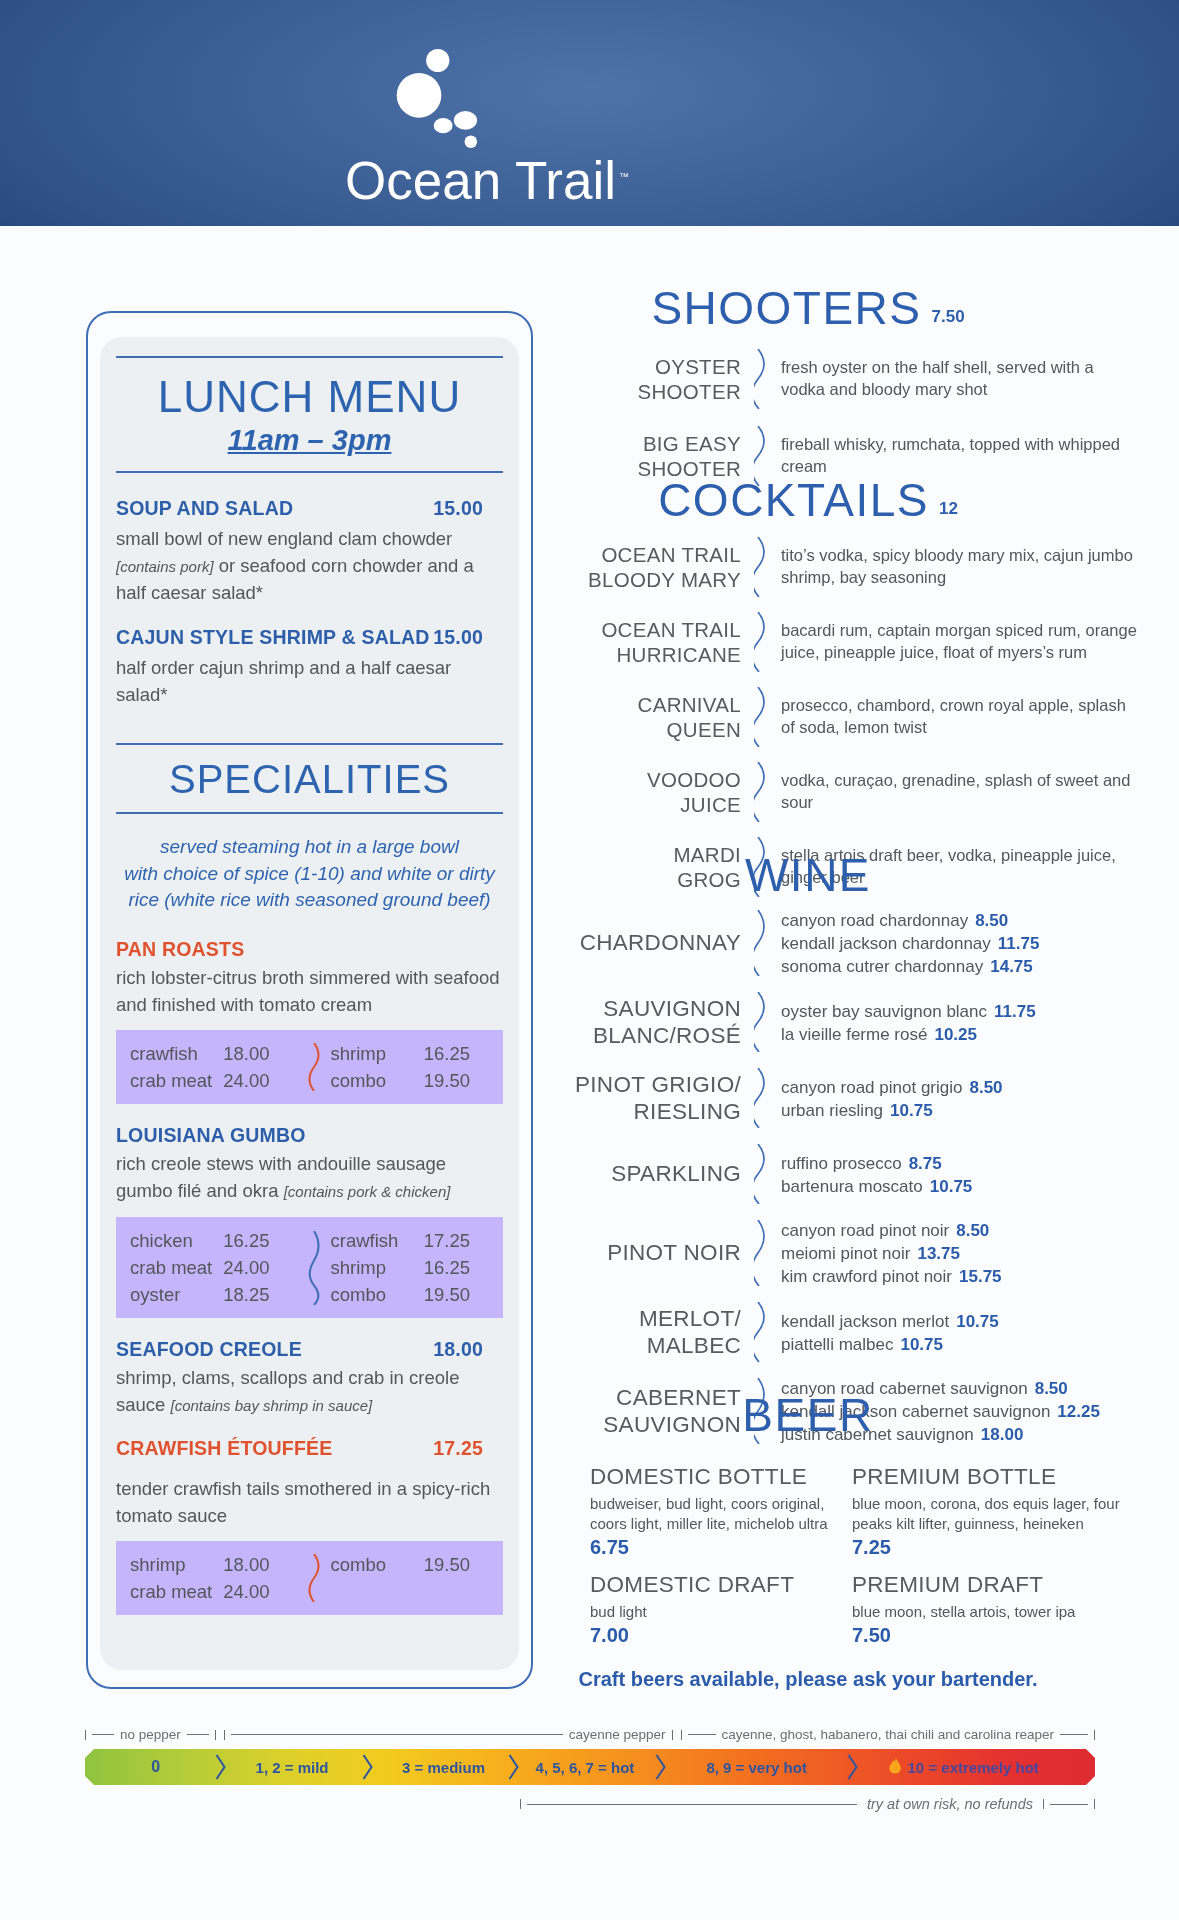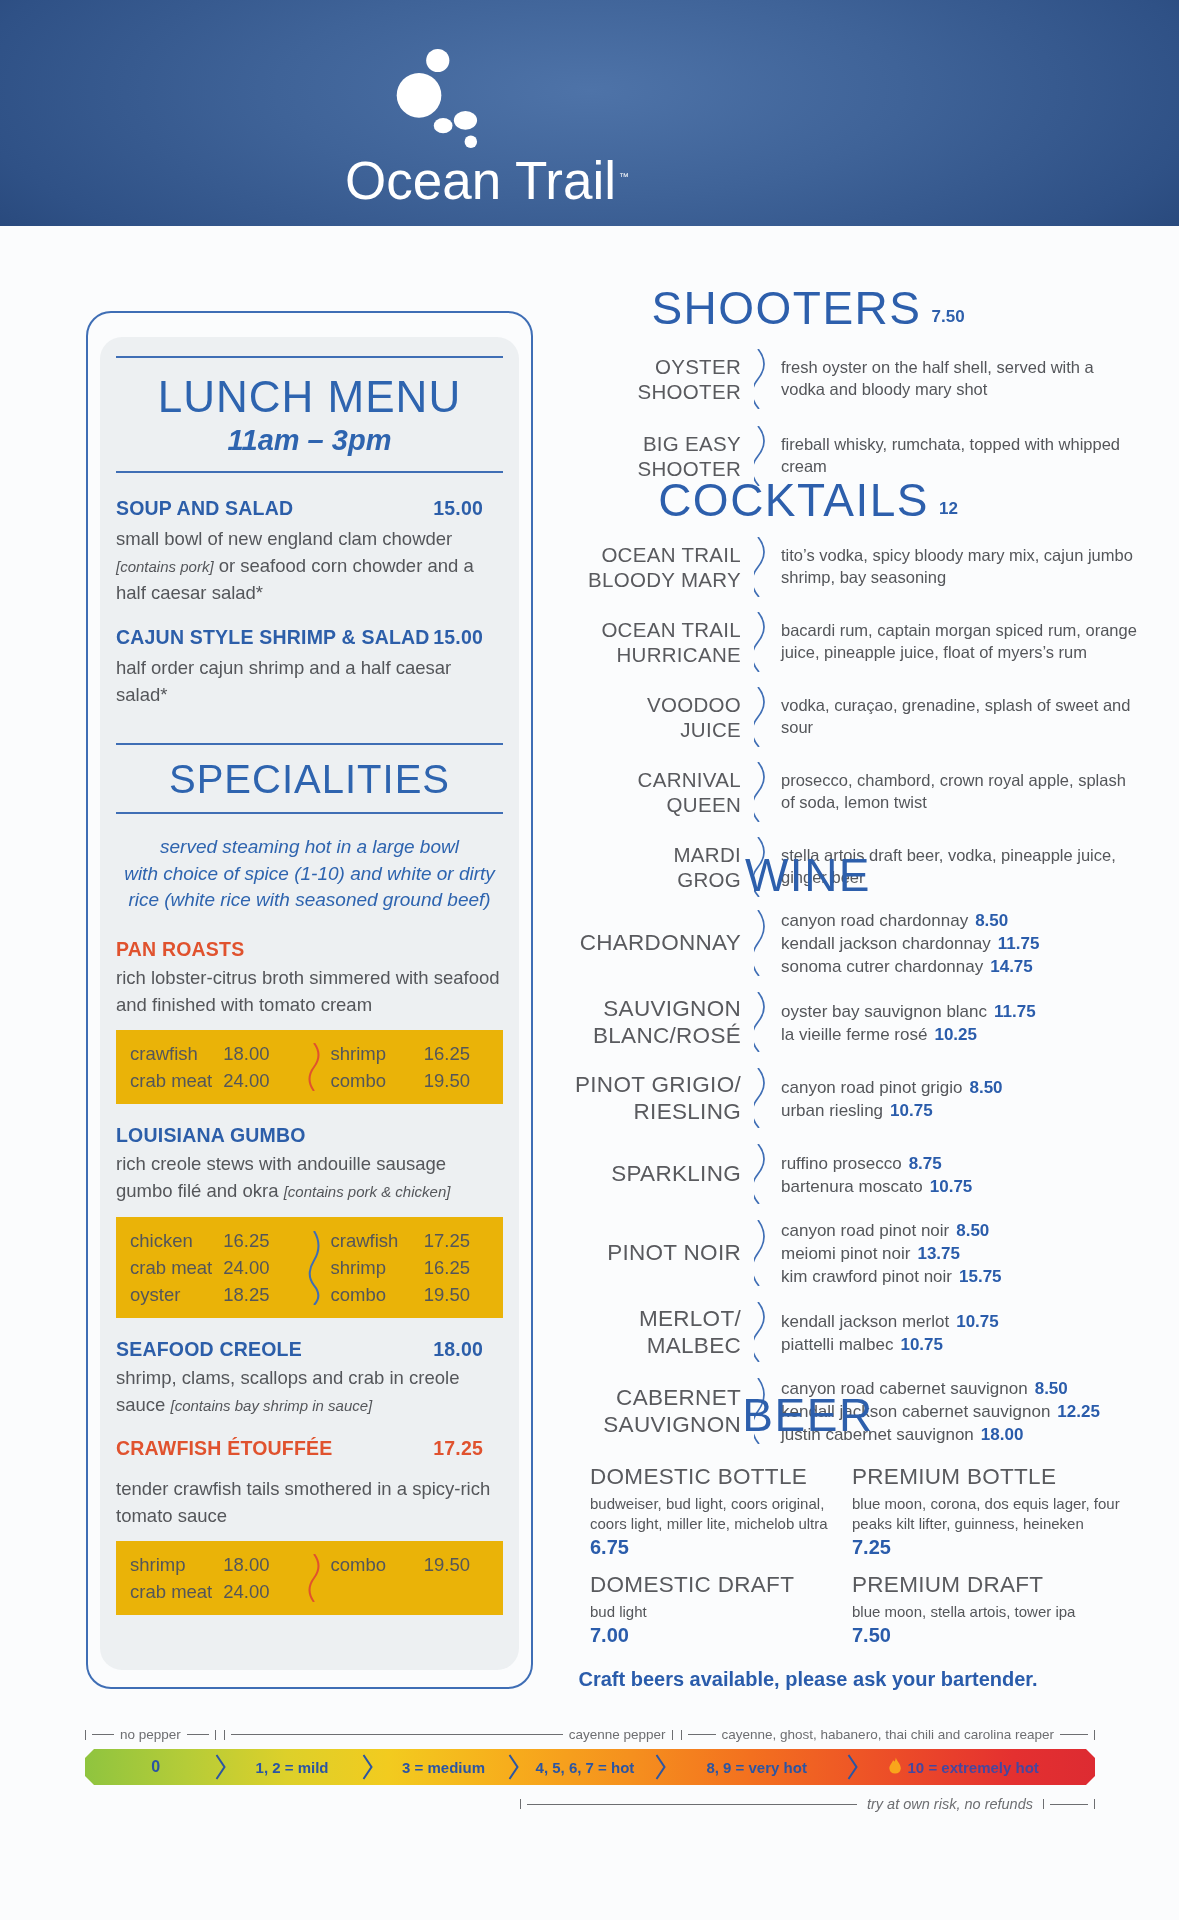--- a/index.html
+++ b/index.html
@@ -22,33 +22,33 @@
   .frame-svg { position:absolute; left:0; top:0; }
   .box-content { position:absolute; left:0; top:0; width:447px; height:1380px; padding:0 30px; }
 
   .rule { border-top:2px solid #3f6eb5; height:0; }
   .r1 { margin-top:46px; }
   .r2 { margin-top:14px; }
   .r3 { margin-top:34px; }
   .r4 { margin-top:10px; }
 
   .lunch-title { margin-top:14px; text-align:center; font-size:44px; color:#2e64af; letter-spacing:1px; }
-  .lunch-hours { margin-top:2px; text-align:center; font-size:29px; color:#2e64af; font-weight:bold; font-style:italic; }
+  .lunch-hours { margin-top:2px; text-align:center; font-size:29px; color:#2e64af; font-weight:bold; font-style:italic;text-decoration:underline; }
 
   .mi-head { display:flex; justify-content:space-between; padding-right:20px; margin-top:24px;
              font-size:19.5px; font-weight:bold; color:#2c5ea9; letter-spacing:0.2px; }
   .mi-head.orange, .mi-head.orange .mi-price { color:#e0522e; }
   .mdesc { margin-top:6px; font-size:18.5px; line-height:1.45; color:#54565a; }
   .mnote { font-style:italic; font-size:15px; }
 
   .spec-title { margin-top:12px; text-align:center; font-size:40px; color:#2e64af; letter-spacing:1px; }
   .spec-intro { margin-top:20px; text-align:center; font-style:italic; font-size:19px; line-height:1.4; color:#2e64af; }
   .spec-intro span { display:block; }
 
-  .ptable { margin-top:12px; background:#eab308; display:grid; grid-template-columns:1fr 34px 1fr;
+  .ptable { margin-top:12px; background:#c4b5fd; display:grid; grid-template-columns:1fr 34px 1fr;
             padding:10px 6px 10px 14px; }
   .pt-col { display:flex; flex-direction:column; justify-content:center; }
   .pt-row { display:flex; font-size:18.5px; color:#54565a; line-height:27px; }
   .pt-n { width:56%; }
   .pt-div { display:flex; align-items:center; justify-content:center; }
 
   
   .rcol { position:absolute; left:468px; top:0; width:690px; }
   .sec { position:absolute; left:0; width:680px; }
   .sec-shooters { top:285px; }
@@ -335,38 +335,38 @@
           <div class="rname">OCEAN TRAIL
 HURRICANE</div>
           <div class="rbrace">
               <svg viewBox="0 0 14 60" preserveAspectRatio="none">
                 <path d="M4 0 C12 10 12 20 4 30 C-4 40 -4 50 5 60" fill="none" stroke="#3f6eb5" stroke-width="1.7" vector-effect="non-scaling-stroke"></path>
               </svg>
             </div>
           <div class="rdesc">bacardi rum, captain morgan spiced rum, orange juice, pineapple juice, float of myers’s rum</div>
         </div>
         <div class="rrow">
+          <div class="rname">CARNIVAL
+QUEEN</div>
+          <div class="rbrace">
+              <svg viewBox="0 0 14 60" preserveAspectRatio="none">
+                <path d="M4 0 C12 10 12 20 4 30 C-4 40 -4 50 5 60" fill="none" stroke="#3f6eb5" stroke-width="1.7" vector-effect="non-scaling-stroke"></path>
+              </svg>
+            </div>
+          <div class="rdesc">prosecco, chambord, crown royal apple, splash of soda, lemon twist</div>
+        </div>
+        <div class="rrow">
           <div class="rname">VOODOO
 JUICE</div>
           <div class="rbrace">
               <svg viewBox="0 0 14 60" preserveAspectRatio="none">
                 <path d="M4 0 C12 10 12 20 4 30 C-4 40 -4 50 5 60" fill="none" stroke="#3f6eb5" stroke-width="1.7" vector-effect="non-scaling-stroke"></path>
               </svg>
             </div>
           <div class="rdesc">vodka, curaçao, grenadine, splash of sweet and sour</div>
-        </div>
-        <div class="rrow">
-          <div class="rname">CARNIVAL
-QUEEN</div>
-          <div class="rbrace">
-              <svg viewBox="0 0 14 60" preserveAspectRatio="none">
-                <path d="M4 0 C12 10 12 20 4 30 C-4 40 -4 50 5 60" fill="none" stroke="#3f6eb5" stroke-width="1.7" vector-effect="non-scaling-stroke"></path>
-              </svg>
-            </div>
-          <div class="rdesc">prosecco, chambord, crown royal apple, splash of soda, lemon twist</div>
         </div>
         <div class="rrow">
           <div class="rname">MARDI
 GROG</div>
           <div class="rbrace">
               <svg viewBox="0 0 14 60" preserveAspectRatio="none">
                 <path d="M4 0 C12 10 12 20 4 30 C-4 40 -4 50 5 60" fill="none" stroke="#3f6eb5" stroke-width="1.7" vector-effect="non-scaling-stroke"></path>
               </svg>
             </div>
           <div class="rdesc">stella artois draft beer, vodka, pineapple juice, ginger beer</div>

